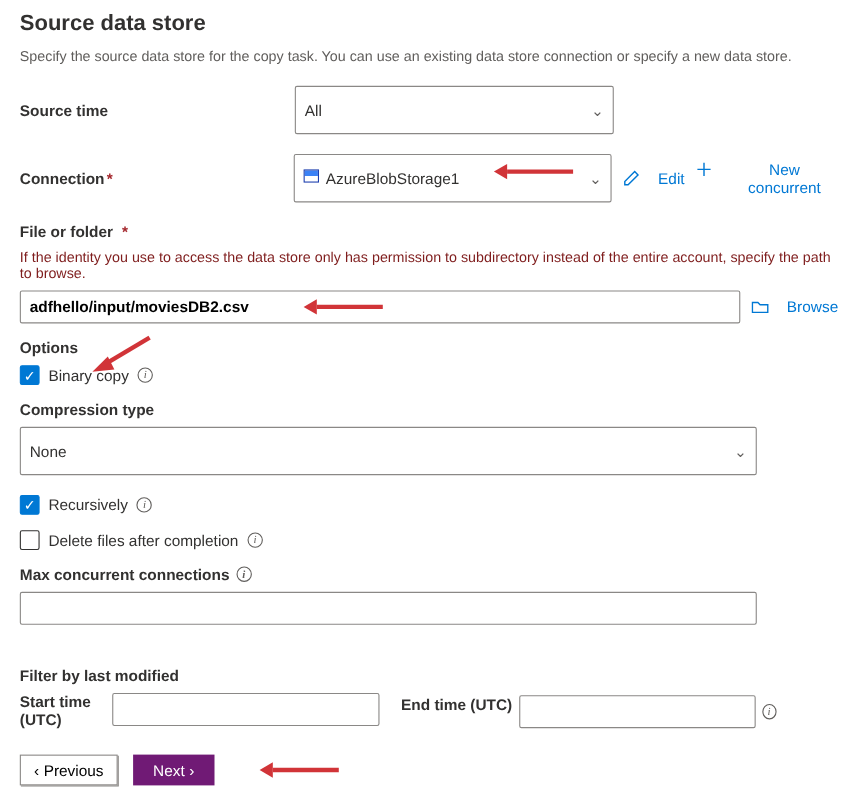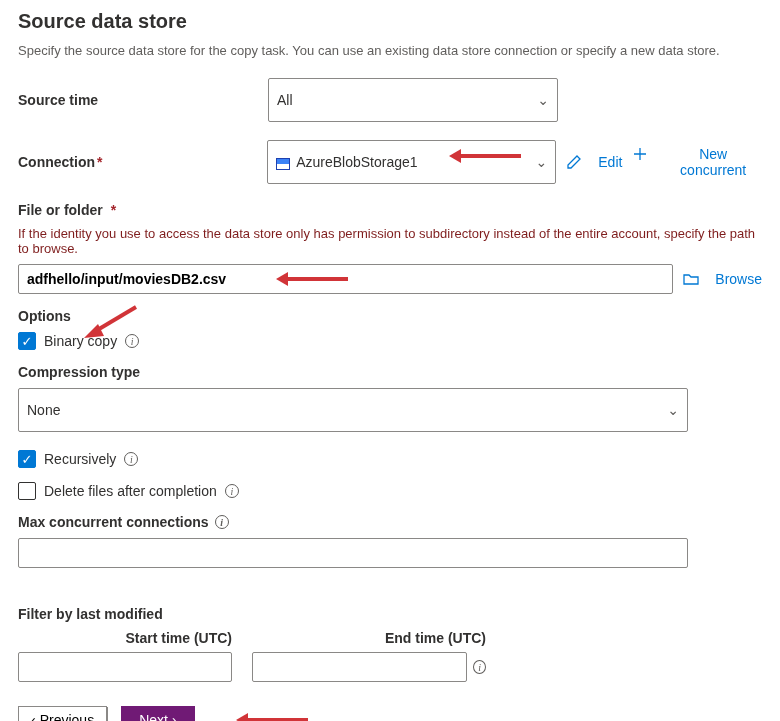--- a/index.html
+++ b/index.html
@@ -55,41 +55,41 @@
     }
     .checkbox.checked { background: #0078d4; border-color: #0078d4; }
     .checkmark { color: #fff; font-size: 13px; line-height: 1; }
     .info-icon {
       width: 14px; height: 14px; border: 1px solid #605e5c; border-radius: 50%;
       display: inline-flex; align-items: center; justify-content: center;
       font-size: 10px; color: #605e5c; cursor: default; font-style: italic; font-family: serif;
     }
     .full-select { width: 670px; }
     .filter-row { display: flex; gap: 20px; margin-bottom: 24px; align-items: flex-end; }
-    .filter-col { display: flex; flex-direction: column; gap: 6px; align-items: flex-end; }
+    .filter-col { display: flex; flex-direction: row; gap: 6px; }
     .filter-col .sub-label { font-weight: 600; font-size: 14px; }
     .filter-col input { width: 310px; }
     .footer { display: flex; gap: 14px; align-items: center; margin-top: 8px; position: relative; }
     .btn-prev {
       border: 1px solid #8a8886; background: #fff; padding: 5px 12px;
       cursor: pointer; font-size: 14px; display: inline-flex; align-items: center; gap: 4px;
       box-shadow: 1px 1px 0 #8a8886;
     }
     .btn-next {
       border: none; background: #701a75; color: #fff; padding: 6px 18px;
       cursor: pointer; font-size: 14px; display: inline-flex; align-items: center; gap: 4px;
     }
     .red-arrow {
       position: absolute; pointer-events: none;
     }
     .conn-icon {
       width: 14px; height: 12px; background: linear-gradient(#3b82f6 50%, #fff 50%);
       border: 1px solid #1e40af; display: inline-block; margin-right: 6px; flex-shrink: 0;
     }
-    .conn-content { display: flex; align-items: flex-end; }
+    .conn-content { display: flex; align-items: flex-start; }
     .pos-rel { position: relative; }
   </style>
 </head>
 <body>
 
 
 
 <h2>Source data store</h2>
 <p class="desc">Specify the source data store for the copy task. You can use an existing data store connection or specify a new data store.</p>
 

